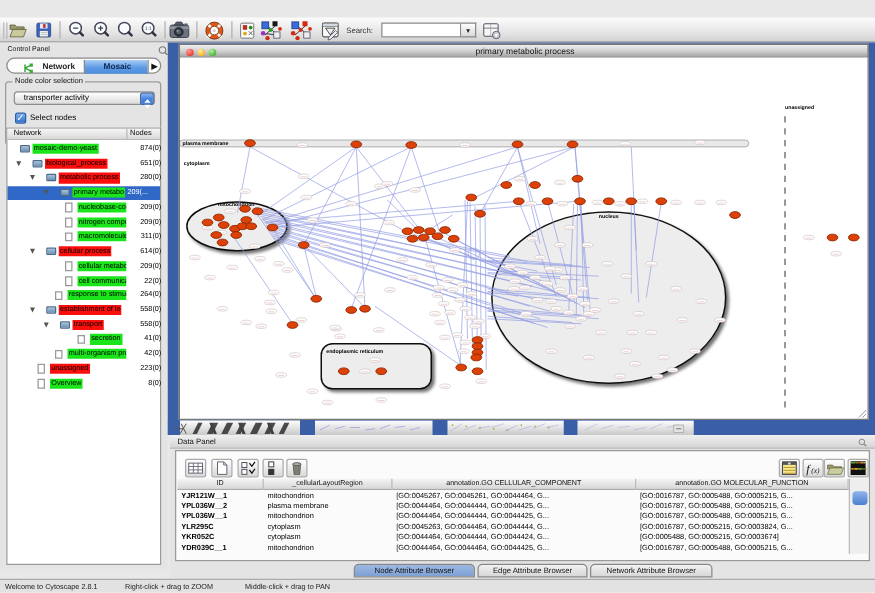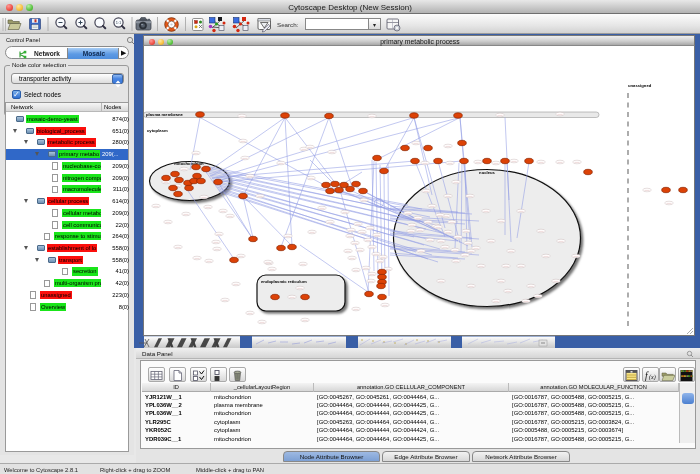--- a/index.html
+++ b/index.html
@@ -42,26 +42,20 @@
 .dbtn{top:6px;width:17px;height:15px;background:linear-gradient(#ffffff,#d8d8d8);border:1px solid #aaa;border-radius:2px;}
 #dthead{left:1px;top:22px;width:540px;height:9px;background:linear-gradient(#f4f4f4,#d7d7d7);border-bottom:1px solid #aaa;}
 .dth{font-size:5.7px;line-height:9px;color:#111;text-align:center;border-right:1px solid #bbb;position:absolute;top:0;height:9px;overflow:hidden;white-space:nowrap;}
 .drow{left:1px;height:8.4px;width:540px;font-size:5.9px;line-height:8.4px;color:#000;white-space:nowrap;}
 .dcell{position:absolute;overflow:hidden;top:0;height:8.4px;}
 .dtab{top:0;height:11px;border:1px solid #888;border-radius:4px 4px 0 0;font-size:6.2px;line-height:10px;text-align:center;color:#111;background:linear-gradient(#f2f2f2,#d7d7d7);}
 #statusbar{left:0;top:463px;width:700px;height:11px;background:#e2e2e2;border-top:1px solid #aaa;}
 .sbtxt{top:2.5px;font-size:5.8px;color:#222;white-space:nowrap;}
 </style></head><body>
 <div id="app">
-    <div id="titlebar" class="abs">
-      <div class="abs tl tlr" style="left:6px"></div>
-      <div class="abs tl tly" style="left:16px"></div>
-      <div class="abs tl tlg" style="left:26px"></div>
-      <div class="abs" id="title">Cytoscape Desktop (New Session)</div>
-    </div>
     <div id="toolbar" class="abs">
       <svg class="abs" style="left:0;top:0" width="700" height="20" viewBox="0 0 700 20">
         <line x1="3" y1="4" x2="3" y2="17" stroke="#b8b8b8" stroke-width="1"></line>
         <line x1="5.5" y1="4" x2="5.5" y2="17" stroke="#b8b8b8" stroke-width="1"></line>
         <path d="M8 6 l4 0 1.3 1.5 6 0 0 2 -11.3 0 z" fill="#9a9a6a" stroke="#55553a" stroke-width="0.6"></path>
         <path d="M8 15.5 l2.2-6 10.8 0 -2.2 6 z" fill="#c9c99a" stroke="#55553a" stroke-width="0.6"></path>
         <rect x="29.5" y="4.5" width="11" height="11" rx="1" fill="#3a68c4" stroke="#20386e" stroke-width="0.6"></rect>
         <rect x="32" y="4.8" width="6" height="4" fill="#e8ecf2"></rect>
         <rect x="34.5" y="5.3" width="2" height="3" fill="#c03028"></rect>
         <rect x="31.5" y="10.5" width="7" height="5" fill="#f2f2f2" stroke="#20386e" stroke-width="0.4"></rect>

